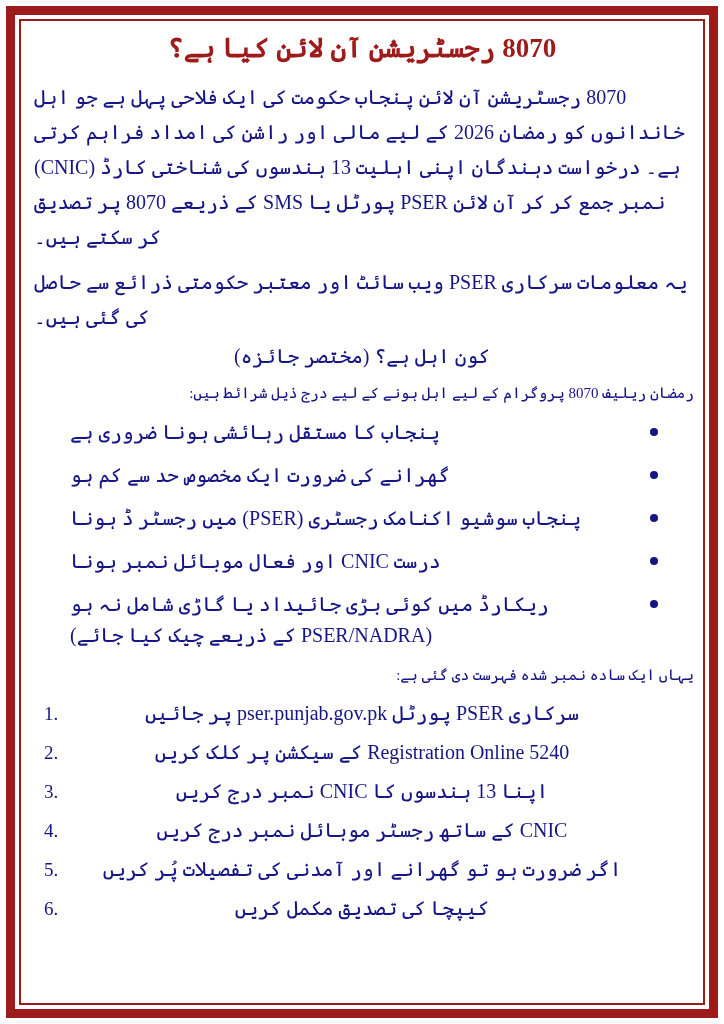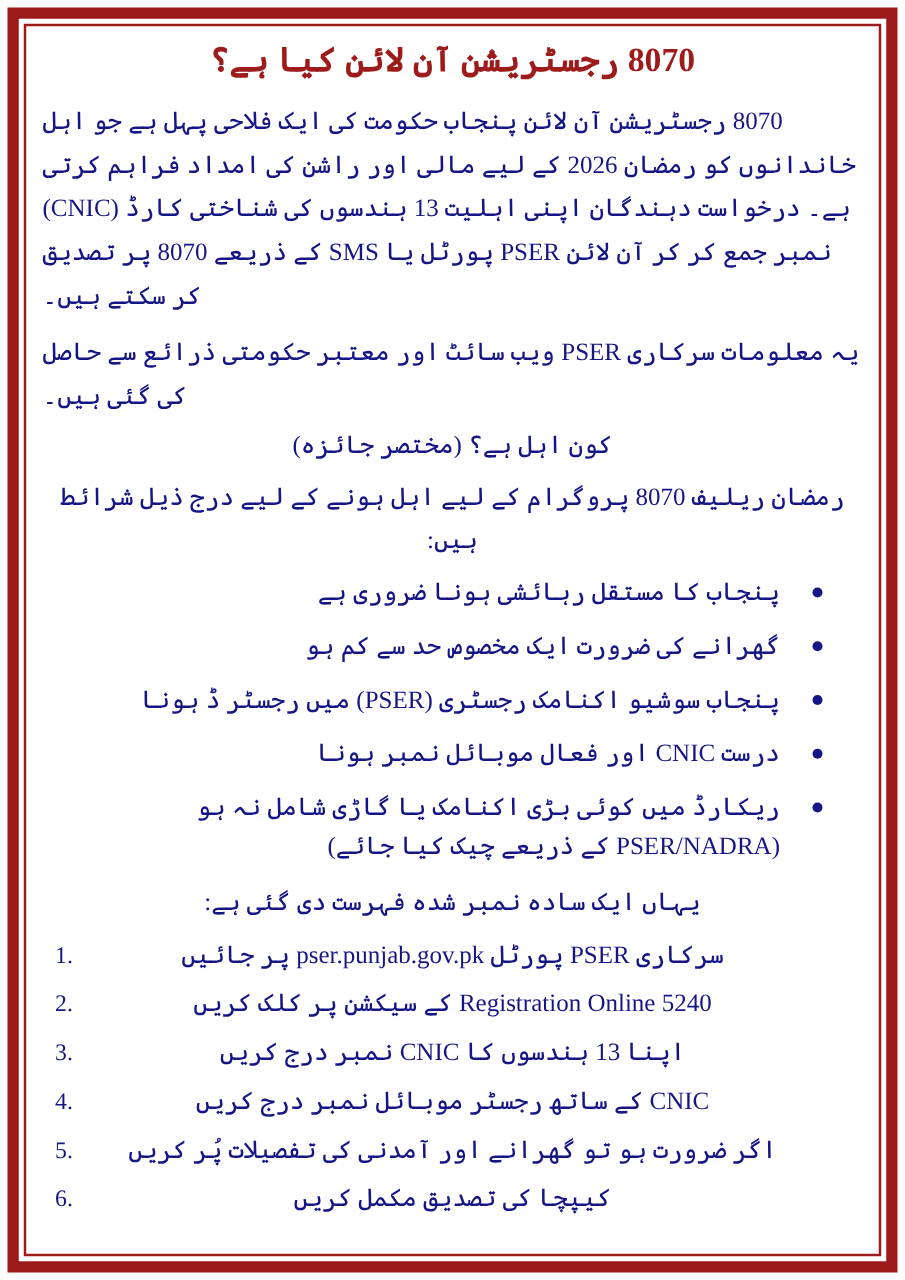--- a/index.html
+++ b/index.html
@@ -60,38 +60,39 @@
     margin-bottom: 4px;
   }
   .subhead {
     font-size: 20px;
     line-height: 1.7;
     margin: 2px 0 8px 0;
     direction: rtl;
     color: #151585;
   }
   .lead {
-    font-size: 20px;
+    font-size: 15px;
     line-height: 1.7;
     margin: 2px 0 10px 0;
     direction: rtl;
     color: #151585;
+    text-align: right;
   }
   ul.bullets {
     list-style: none;
     margin: 4px 0 8px 0;
     padding: 0 70px 0 40px;
     direction: rtl;
   }
   ul.bullets > li {
     position: relative;
     font-size: 20px;
     line-height: 1.55;
     margin: 0 0 12px 0;
-    text-align: right;
+    text-align: left;
     color: #151585;
   }
   ul.bullets > li .dot {
     position: absolute;
     right: -34px;
     top: 11px;
     width: 8px;
     height: 8px;
     border-radius: 50%;
     background: #151585;
@@ -151,21 +152,21 @@
       <li>
         <span class="dot"></span>
         <span>پنجاب سوشیو اکنامک رجسٹری (PSER) میں رجسٹر ڈ ہونا</span>
       </li>
       <li>
         <span class="dot"></span>
         <span>درست CNIC اور فعال موبائل نمبر ہونا</span>
       </li>
       <li>
         <span class="dot"></span>
-        <span>ریکارڈ میں کوئی بڑی اکنامک یا گاڑی شامل نہ ہو (PSER/NADRA کے ذریعے چیک کیا جائے)</span>
+        <span>ریکارڈ میں کوئی بڑی جائیداد یا گاڑی شامل نہ ہو (PSER/NADRA کے ذریعے چیک کیا جائے)</span>
       </li>
     </ul>
 
 
     <p class="lead">یہاں ایک سادہ نمبر شدہ فہرست دی گئی ہے:</p>
 
     <ol class="steps">
       <li>
         <span class="num">1.</span>
         <span>سرکاری PSER پورٹل pser.punjab.gov.pk پر جائیں</span>

